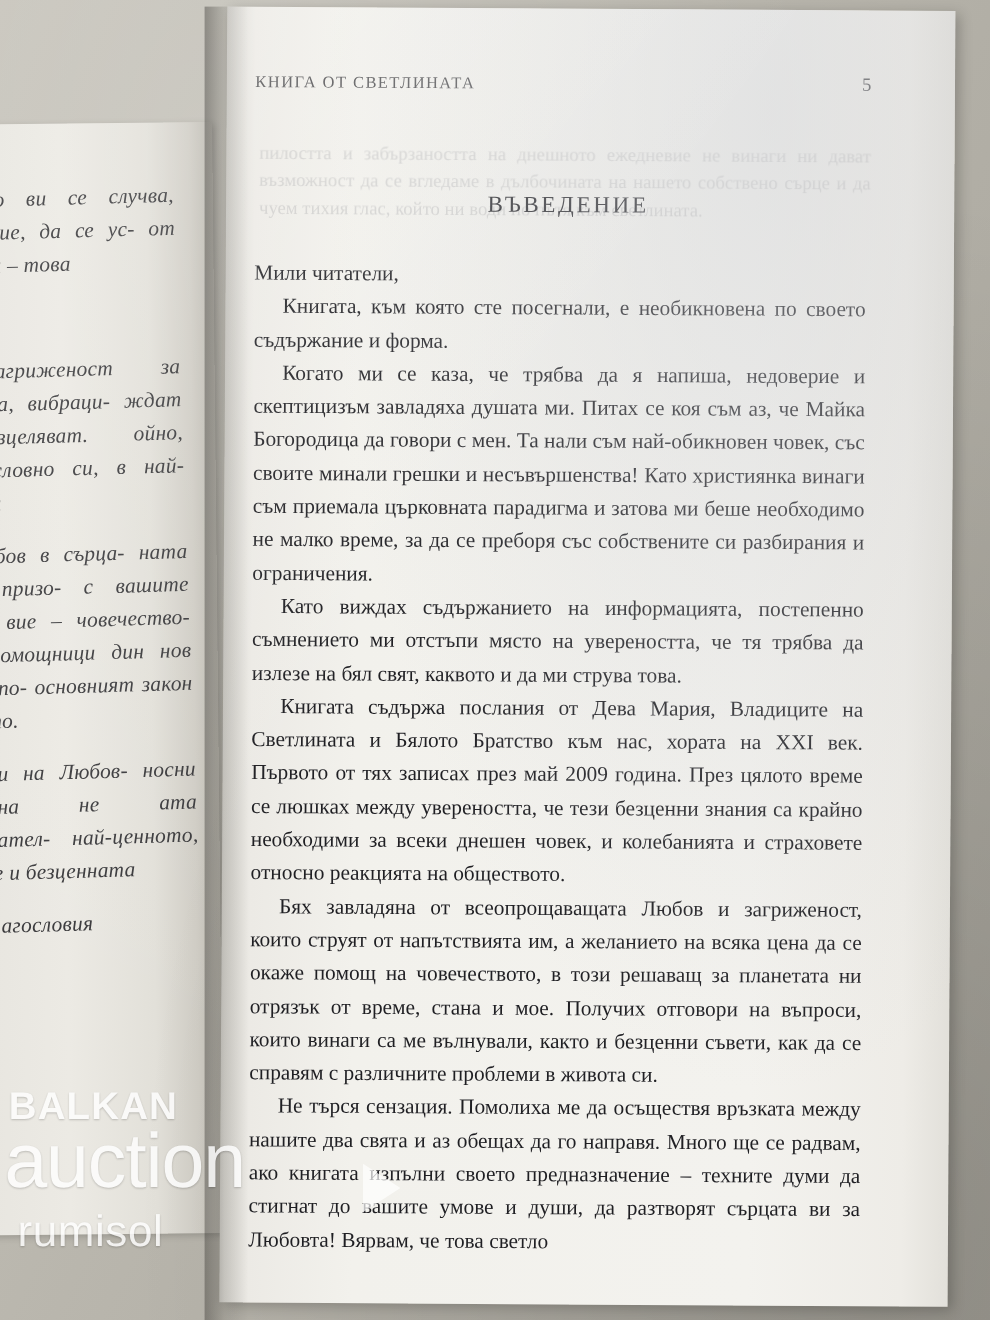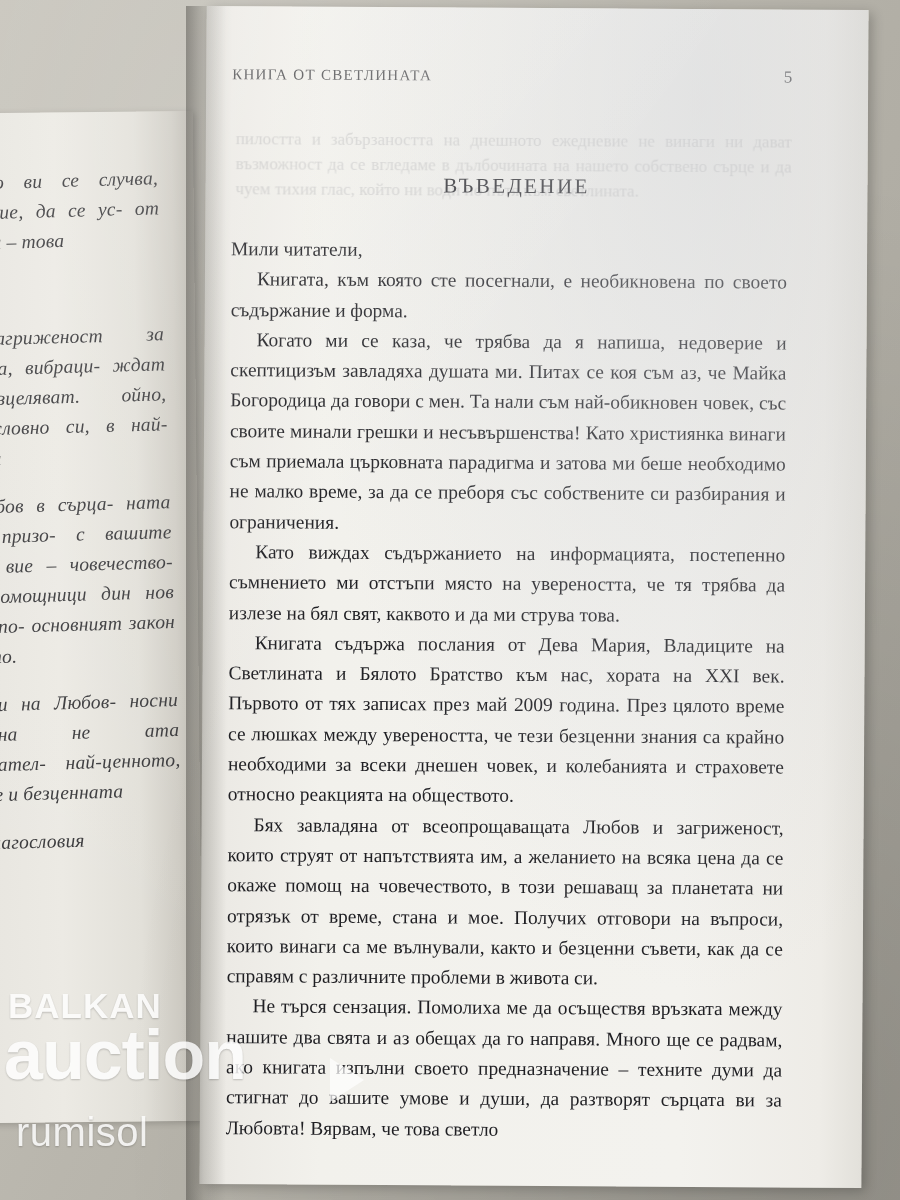--- a/index.html
+++ b/index.html
@@ -197,26 +197,25 @@
     letter-spacing: 1px;
   }
   #wm-auction {
     position: absolute;
     left: 4px;
     top: 34px;
     font-family: "Liberation Sans", sans-serif;
     font-size: 70px;
     letter-spacing: -1px;
     line-height: 70px;
-    font-weight: bold;
   }
   #wm-rumisol {
     position: absolute;
     left: 16px;
-    top: 124px;
+    top: 112px;
     font-family: "Liberation Sans", sans-serif;
     font-size: 40px;
     letter-spacing: 0.5px;
   }
   #wm-play {
     position: absolute;
     left: 330px;
     top: 72px;
     width: 0;
     height: 0;

